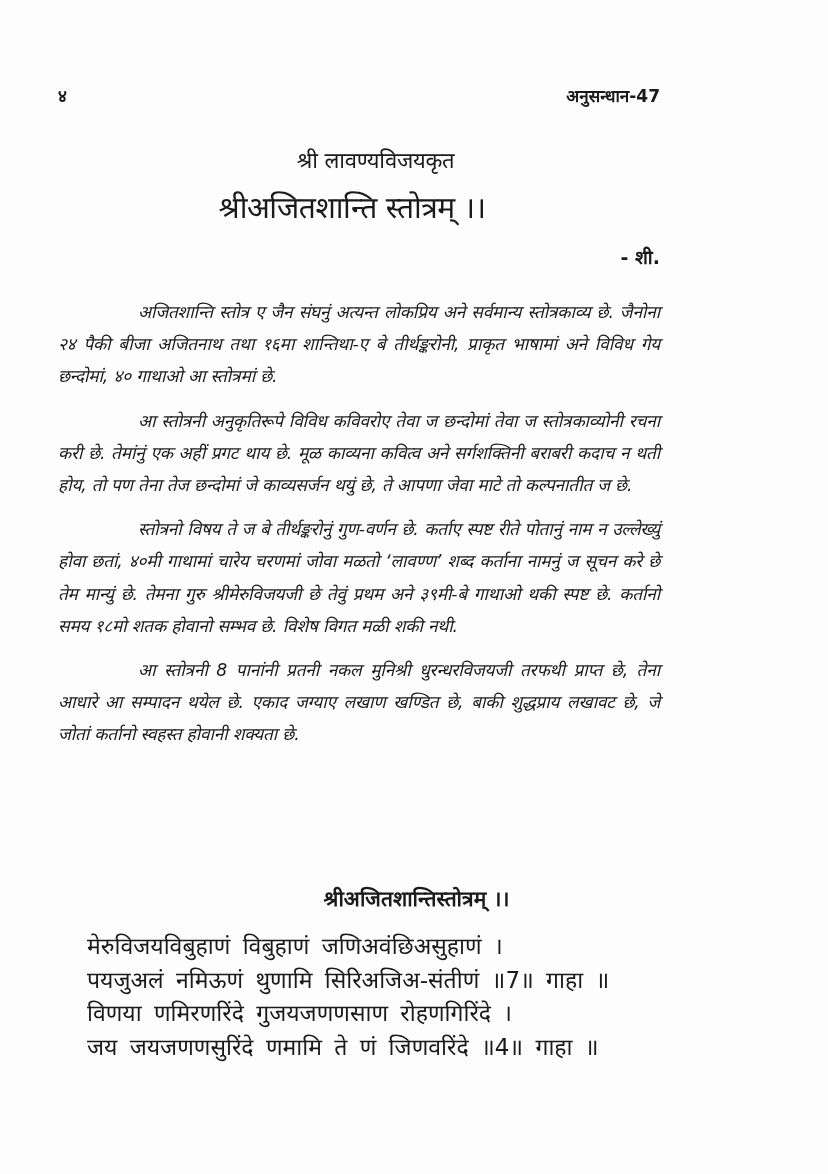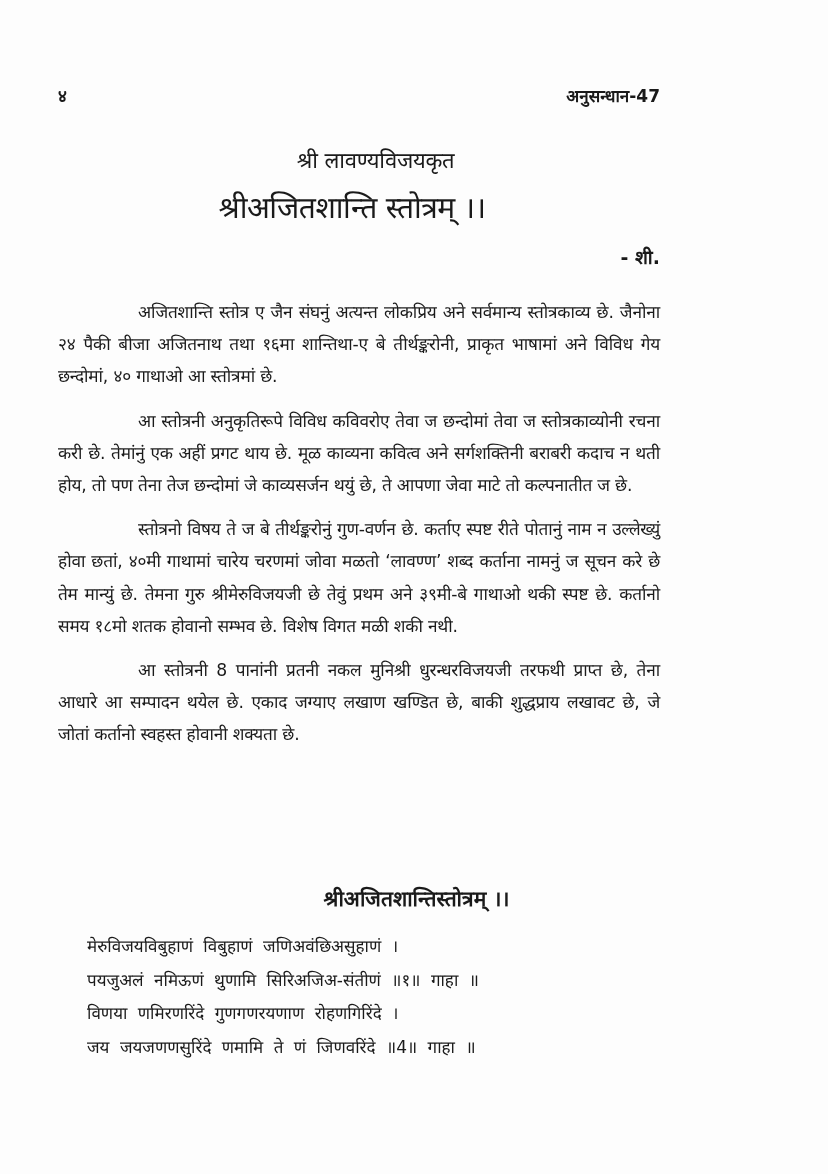--- a/index.html
+++ b/index.html
@@ -7,28 +7,28 @@
     width: 828px; height: 1174px; position: relative; overflow: hidden;
     font-family: "DejaVu Sans", sans-serif; color: #1a1a1a;
   }
   .page { position: absolute; left: 0; top: 0; width: 828px; height: 1174px; }
   .running-head { position: absolute; top: 84px; left: 58px; right: 168px; height: 30px; }
   .page-num { position: absolute; left: 0; top: 0; font-size: 17px; font-weight: bold; }
   .journal { position: absolute; right: 0; top: 0; font-size: 17px; font-weight: bold; }
   .subtitle { position: absolute; top: 144px; left: 0; width: 751px; text-align: center; font-size: 22px; letter-spacing: -0.3px; }
   .title { position: absolute; top: 186px; left: 0; width: 704px; text-align: center; font-size: 30px; letter-spacing: -0.5px; }
   .byline { position: absolute; top: 244px; right: 168px; font-size: 19px; font-weight: bold; }
-  .body { position: absolute; left: 58px; width: 602px; top: 296px; }
+  .body { position: absolute; left: 58px; width: 602px; top: 296px; font-style: italic; }
   .para {
     font-size: 17.2px; line-height: 32.2px; text-align: justify;
     text-indent: 80px; margin: 0 0 12px 0; letter-spacing: -0.2px;
   }
   .verse-title { position: absolute; top: 884px; left: 0; width: 828px; text-align: center; font-size: 21px; font-weight: bold; padding-left: 5px; box-sizing: border-box; }
   .verses { position: absolute; left: 87px; top: 930px; }
-  .verse-line { font-size: 17px; line-height: 33.5px; white-space: nowrap; word-spacing: 5px; }
+  .verse-line { font-size: 23px; line-height: 33.5px; white-space: nowrap; word-spacing: 5px; }
 </style>
 </head>
 <body>
 
 <div class="page">
 
   <div class="running-head">
     <span class="page-num">४</span>
     <span class="journal">अनुसन्धान-47</span>
   </div>
@@ -41,18 +41,18 @@
     <p class="para">अजितशान्ति स्तोत्र ए जैन संघनुं अत्यन्त लोकप्रिय अने सर्वमान्य स्तोत्रकाव्य छे. जैनोना २४ पैकी बीजा अजितनाथ तथा १६मा शान्तिथा-ए बे तीर्थङ्करोनी, प्राकृत भाषामां अने विविध गेय छन्दोमां, ४० गाथाओ आ स्तोत्रमां छे.</p>
     <p class="para">आ स्तोत्रनी अनुकृतिरूपे विविध कविवरोए तेवा ज छन्दोमां तेवा ज स्तोत्रकाव्योनी रचना करी छे. तेमांनुं एक अहीं प्रगट थाय छे. मूळ काव्यना कवित्व अने सर्गशक्तिनी बराबरी कदाच न थती होय, तो पण तेना तेज छन्दोमां जे काव्यसर्जन थयुं छे, ते आपणा जेवा माटे तो कल्पनातीत ज छे.</p>
     <p class="para">स्तोत्रनो विषय ते ज बे तीर्थङ्करोनुं गुण-वर्णन छे. कर्ताए स्पष्ट रीते पोतानुं नाम न उल्लेख्युं होवा छतां, ४०मी गाथामां चारेय चरणमां जोवा मळतो ‘लावण्ण’ शब्द कर्ताना नामनुं ज सूचन करे छे तेम मान्युं छे. तेमना गुरु श्रीमेरुविजयजी छे तेवुं प्रथम अने ३९मी-बे गाथाओ थकी स्पष्ट छे. कर्तानो समय १८मो शतक होवानो सम्भव छे. विशेष विगत मळी शकी नथी.</p>
     <p class="para">आ स्तोत्रनी 8 पानांनी प्रतनी नकल मुनिश्री धुरन्धरविजयजी तरफथी प्राप्त छे, तेना आधारे आ सम्पादन थयेल छे. एकाद जग्याए लखाण खण्डित छे, बाकी शुद्धप्राय लखावट छे, जे जोतां कर्तानो स्वहस्त होवानी शक्यता छे.</p>
   </div>
 
   <div class="verse-title">श्रीअजितशान्तिस्तोत्रम्  ।।</div>
 
   <div class="verses">
     <div class="verse-line">मेरुविजयविबुहाणं विबुहाणं जणिअवंछिअसुहाणं ।</div>
-    <div class="verse-line">पयजुअलं नमिऊणं थुणामि सिरिअजिअ-संतीणं ॥१॥ गाहा ॥</div>
-    <div class="verse-line">विणया णमिरणरिंदे गुणगणरयणाण रोहणगिरिंदे ।</div>
+    <div class="verse-line">पयजुअलं नमिऊणं थुणामि सिरिअजिअ-संतीणं ॥7॥ गाहा ॥</div>
+    <div class="verse-line">विणया णमिरणरिंदे गुजयजणणसाण रोहणगिरिंदे ।</div>
     <div class="verse-line">जय जयजणणसुरिंदे णमामि ते णं जिणवरिंदे ॥4॥ गाहा ॥</div>
   </div>
 
 </div>
 
 </body></html>

